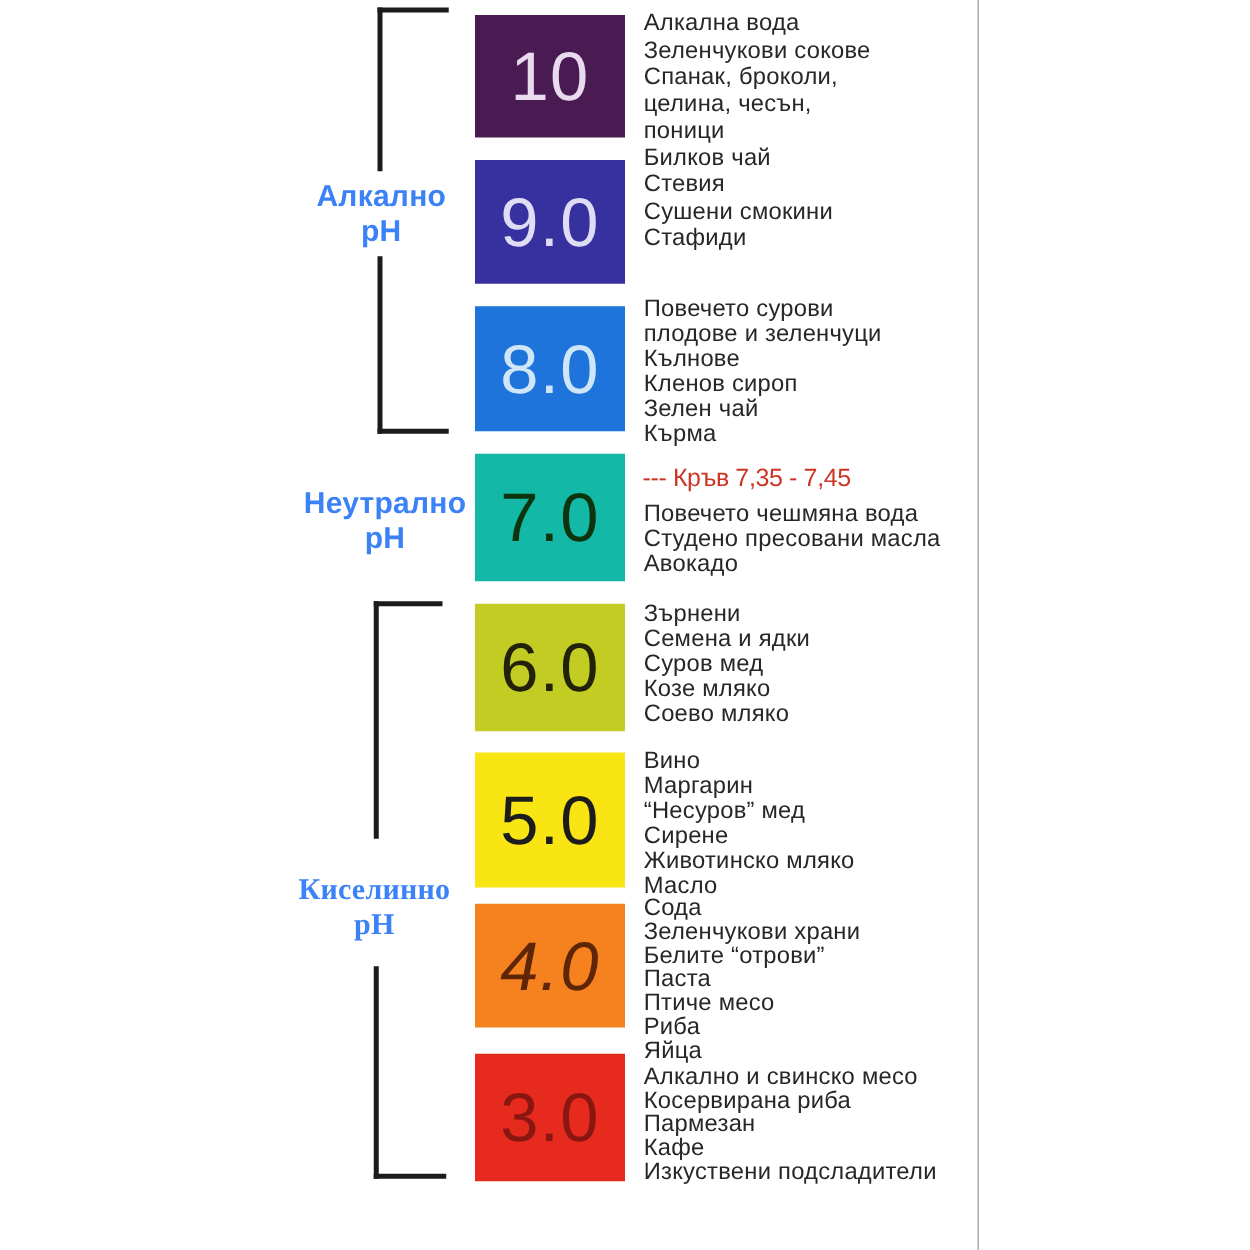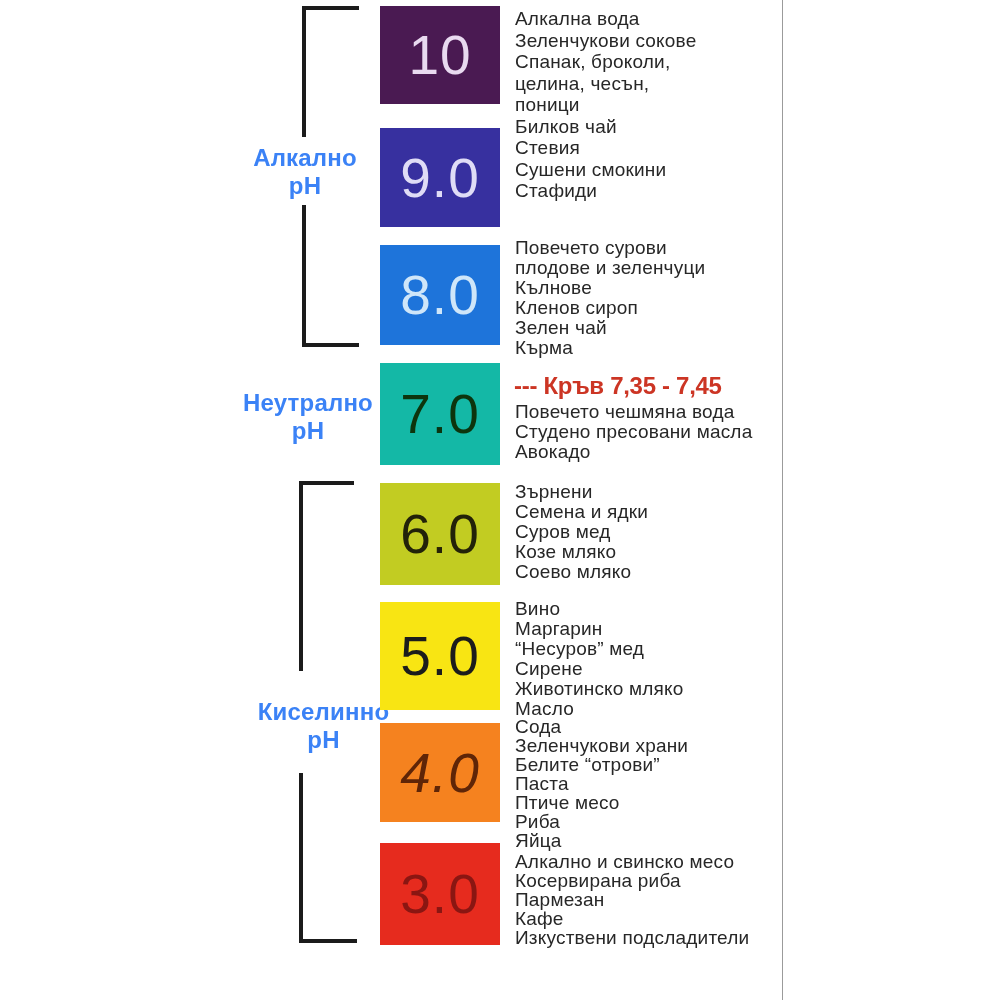--- a/index.html
+++ b/index.html
@@ -16,21 +16,21 @@
     position:absolute; left:380px; width:120px;
     display:flex; align-items:center; justify-content:center;
   }
   .ph-num { font-size:55px; font-weight:400; letter-spacing:1px; }
   .food-list {
     position:absolute; left:515px; color:#272727;
     font-size:19px; letter-spacing:0.2px; white-space:nowrap;
   }
   .blood-note {
     position:absolute; left:514px; top:372px;
-    font-size:24px; font-weight:bold; letter-spacing:-0.3px; white-space:nowrap;
+    font-size:20px; font-weight:normal; letter-spacing:-0.3px; white-space:nowrap;
   }
   .edge-line { position:absolute; left:782px; top:0; width:1px; height:1000px; background:#9b9b9b; }
 </style>
 </head>
 <body>
 
 <div class="canvas">
 
   <div class="edge-line"></div>
 
@@ -45,30 +45,30 @@
   <div class="bracket" style="left: 299px; top: 939px; width: 58px; height: 4px; background: rgb(27, 27, 27);"></div>
 
   <div class="side-label" style="left:240px; top:144px; width:130px;">
     <div>Алкално</div>
     <div>pH</div>
   </div>
   <div class="side-label" style="left:238px; top:389px; width:140px;">
     <div>Неутрално</div>
     <div>pH</div>
   </div>
-  <div class="side-label" style="left:256px; top:698px; width:135px;">
+  <div class="side-label" style="left:232px; top:698px; width:135px;font-family:Liberation Serif, serif;">
     <div>Киселинно</div>
     <div>pH</div>
   </div>
 
   <div class="blood-note" style="color: rgb(204, 53, 36);">--- Кръв 7,35 - 7,45</div>
 
   <div id="scale-container">
   <div>
-    <div class="ph-box" style="top: 6px; height: 98px; background: rgb(74, 26, 82);">
+    <div class="ph-box" style="top: 12px; height: 98px; background: rgb(74, 26, 82);">
       <span class="ph-num" style="color: rgb(233, 218, 240);">10</span>
     </div>
     <div class="food-list" style="top: 8px; line-height: 21.5px;">
           <div>Алкална вода</div>
           <div>Зеленчукови сокове</div>
           <div>Спанак, броколи,</div>
           <div>целина, чесън,</div>
           <div>поници</div>
         </div>
   </div>

